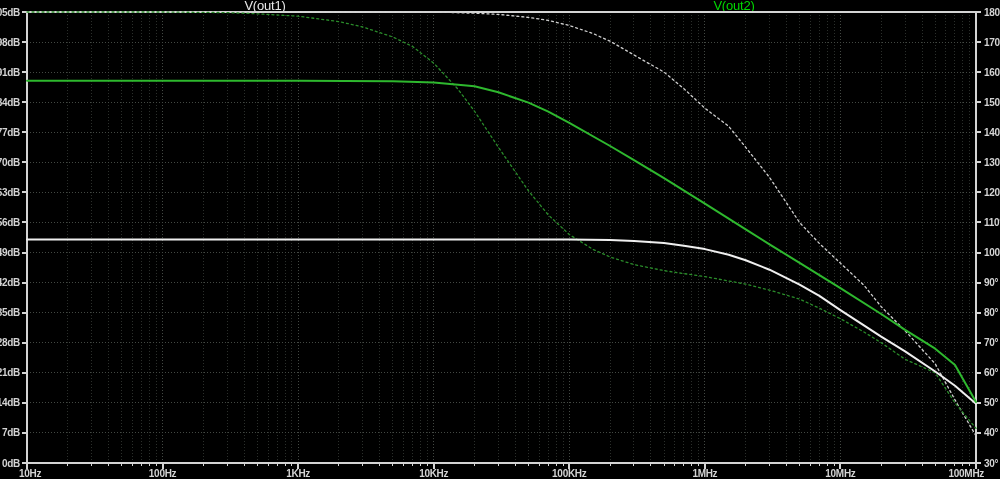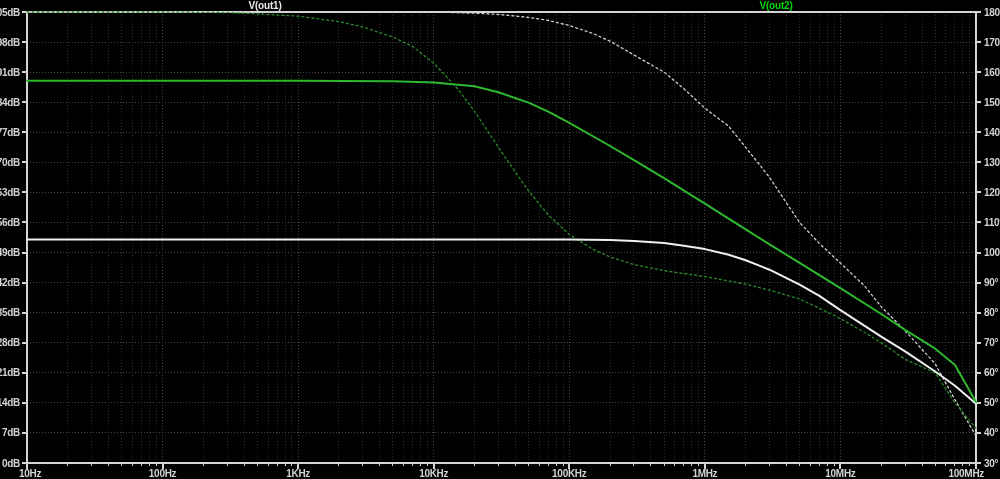--- a/index.html
+++ b/index.html
@@ -1,24 +1,24 @@
 <!DOCTYPE html>
 <html><head>
 <meta charset="utf-8">
 <style>
   html,body{margin:0;padding:0;background:#000;}
   body{width:1000px;height:479px;overflow:hidden;
        font-family:"Liberation Sans", sans-serif;}
   .window{position:relative;width:1000px;height:479px;background:#000;}
   svg{position:absolute;left:0;top:0;}
   .trace-label{position:absolute;top:0;transform:translateX(-50%);
-       font-size:10px;font-weight:bold;letter-spacing:-0.2px;line-height:11px;
+       font-size:13px;font-weight:normal;letter-spacing:-0.2px;line-height:11px;
        cursor:pointer;white-space:nowrap;}
   .tl1{left:265px;}
-  .tl2{left:776px;}
+  .tl2{left:734px;}
   text{font-family:"Liberation Sans", sans-serif;font-size:10px;font-weight:bold;
        letter-spacing:-0.3px;}
 </style>
 </head>
 <body>
 
 <div class="window">
   <div class="trace-label tl1" style="color: rgb(232, 232, 232);">V(out1)</div>
   <div class="trace-label tl2" style="color: rgb(0, 216, 0);">V(out2)</div>
   <svg id="plot" width="1000" height="479" viewBox="0 0 1000 479">

